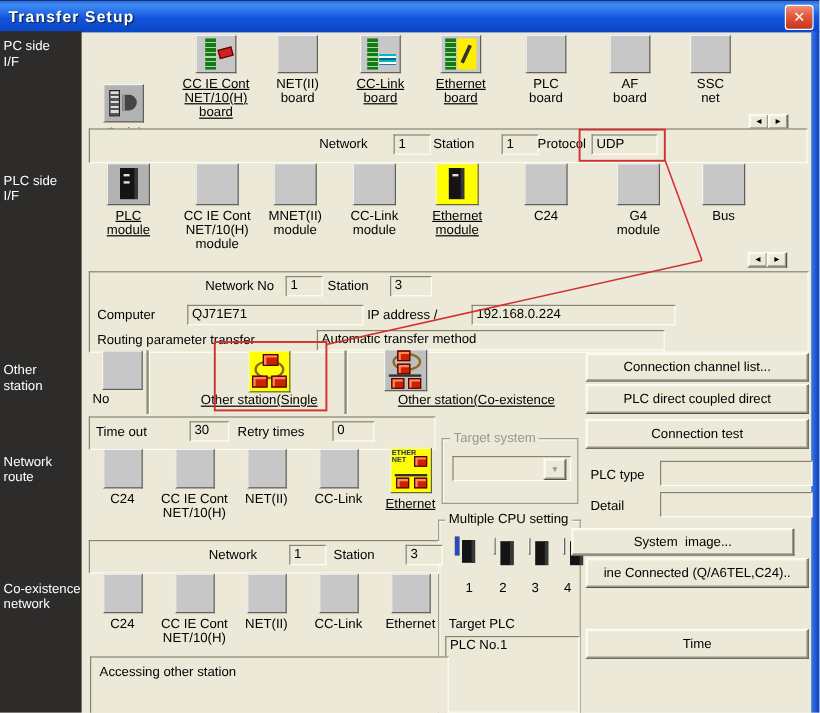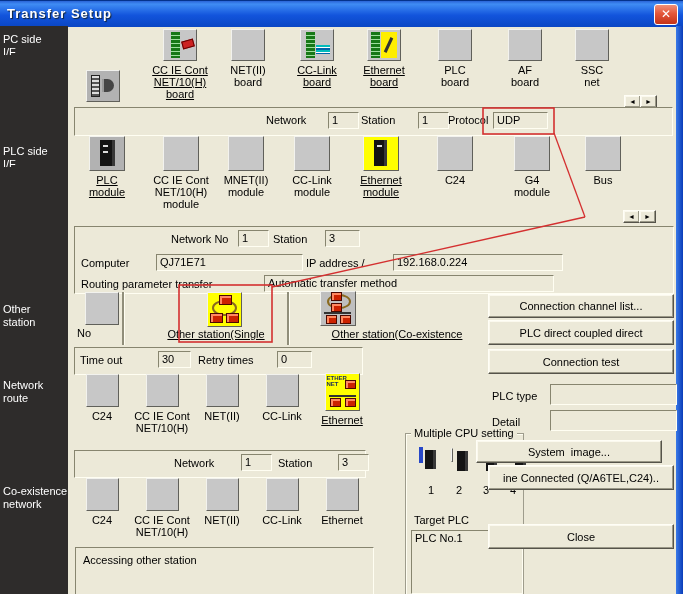--- a/index.html
+++ b/index.html
@@ -243,20 +243,26 @@
   </div>
   <span class="lbl u abs" style="left:312px;top:328px;width:170px;">Other station(Co-existence</span>
 
   <div class="panel abs" style="left:74px;top:347px;width:287px;height:26px;">
     <span class="abs" style="left:5px;top:6px;">Time out</span>
     <span class="fld abs" style="left:83px;top:3px;width:28px;height:15px;">30</span>
     <span class="abs" style="left:123px;top:6px;">Retry times</span>
     <span class="fld abs" style="left:202px;top:3px;width:30px;height:15px;">0</span>
   </div>
 
+  <div class="grp abs" style="left:368px;top:365px;width:112px;height:53px;">
+    <span class="grp-lbl disabled-txt abs" style="left:6px;top:-7px;">Target system</span>
+    <span class="fld abs" style="left:8px;top:14px;width:94px;height:19px;">
+      <span class="btn abs disabled-txt" style="left:75px;top:1px;width:17px;height:16px;font-size:7px;">▼</span>
+    </span>
+  </div>
 
   <div class="col" style="left:70px;top:374px;width:64px;">
     <span class="ico sq31"></span>
     <span class="lbl">C24</span>
   </div>
   <div class="col" style="left:130px;top:374px;width:64px;">
     <span class="ico sq31"></span>
     <span class="lbl">CC IE Cont
 NET/10(H)</span>
   </div>
@@ -272,21 +278,21 @@
     <span class="ico yellow" style="width:33px;height:36px;">
       <span class="art tinytxt" style="left:1px;top:1px;width:22px;">ETHER NET</span>
       <span class="art brick sm" style="left:19px;top:6px;"></span>
       <span class="art" style="left:3px;top:21px;width:27px;height:2px;background:#333;"></span>
       <span class="art brick sm" style="left:4px;top:24px;"></span>
       <span class="art brick sm" style="left:19px;top:24px;"></span>
     </span>
     <span class="lbl u">Ethernet</span>
   </div>
 
-  <div class="grp abs" style="left:365px;top:433px;width:117px;height:161px;border-bottom:none;margin-left:40px;">
+  <div class="grp abs" style="left:365px;top:433px;width:117px;height:161px;border-bottom:none;">
     <span class="grp-lbl abs" style="left:5px;top:-7px;white-space:nowrap;">Multiple CPU setting</span>
     <span class="ico abs" style="left:13px;top:15px;width:22px;height:25px;background:#ffe800;border:2px solid #2848c8;">
       <span class="art tower" style="left:4px;top:1px;width:11px;height:19px;"></span>
     </span>
     <span class="ico abs" style="left:41px;top:15px;width:24px;height:27px;">
       <span class="art tower" style="left:5px;top:2px;width:11px;height:20px;"></span>
     </span>
     <span class="ico abs" style="left:68px;top:15px;width:24px;height:27px;">
       <span class="art tower" style="left:5px;top:2px;width:11px;height:20px;"></span>
     </span>
@@ -305,21 +311,21 @@
   <div class="btn abs" style="left:488px;top:320px;width:184px;height:23px;">PLC direct coupled direct</div>
   <div class="btn abs" style="left:488px;top:349px;width:184px;height:23px;">Connection test</div>
 
   <span class="abs" style="left:492px;top:390px;">PLC type</span>
   <span class="fld abs" style="left:550px;top:384px;width:122px;height:19px;"></span>
   <span class="abs" style="left:492px;top:416px;">Detail</span>
   <span class="fld abs" style="left:550px;top:410px;width:122px;height:19px;"></span>
 
   <div class="btn abs" style="left:476px;top:440px;width:184px;height:21px;">System  image...</div>
   <div class="btn abs" style="left:488px;top:465px;width:184px;height:23px;">ine Connected (Q/A6TEL,C24)..</div>
-  <div class="btn abs" style="left:488px;top:524px;width:184px;height:23px;">Close</div>
+  <div class="btn abs" style="left:488px;top:524px;width:184px;height:23px;">Time</div>
 
   <div class="panel abs" style="left:74px;top:450px;width:290px;height:26px;">
     <span class="abs" style="left:99px;top:6px;">Network</span>
     <span class="fld abs" style="left:166px;top:3px;width:26px;height:15px;">1</span>
     <span class="abs" style="left:203px;top:6px;">Station</span>
     <span class="fld abs" style="left:263px;top:3px;width:26px;height:15px;">3</span>
   </div>
 
   <div class="col" style="left:70px;top:478px;width:64px;">
     <span class="ico sq31"></span>

